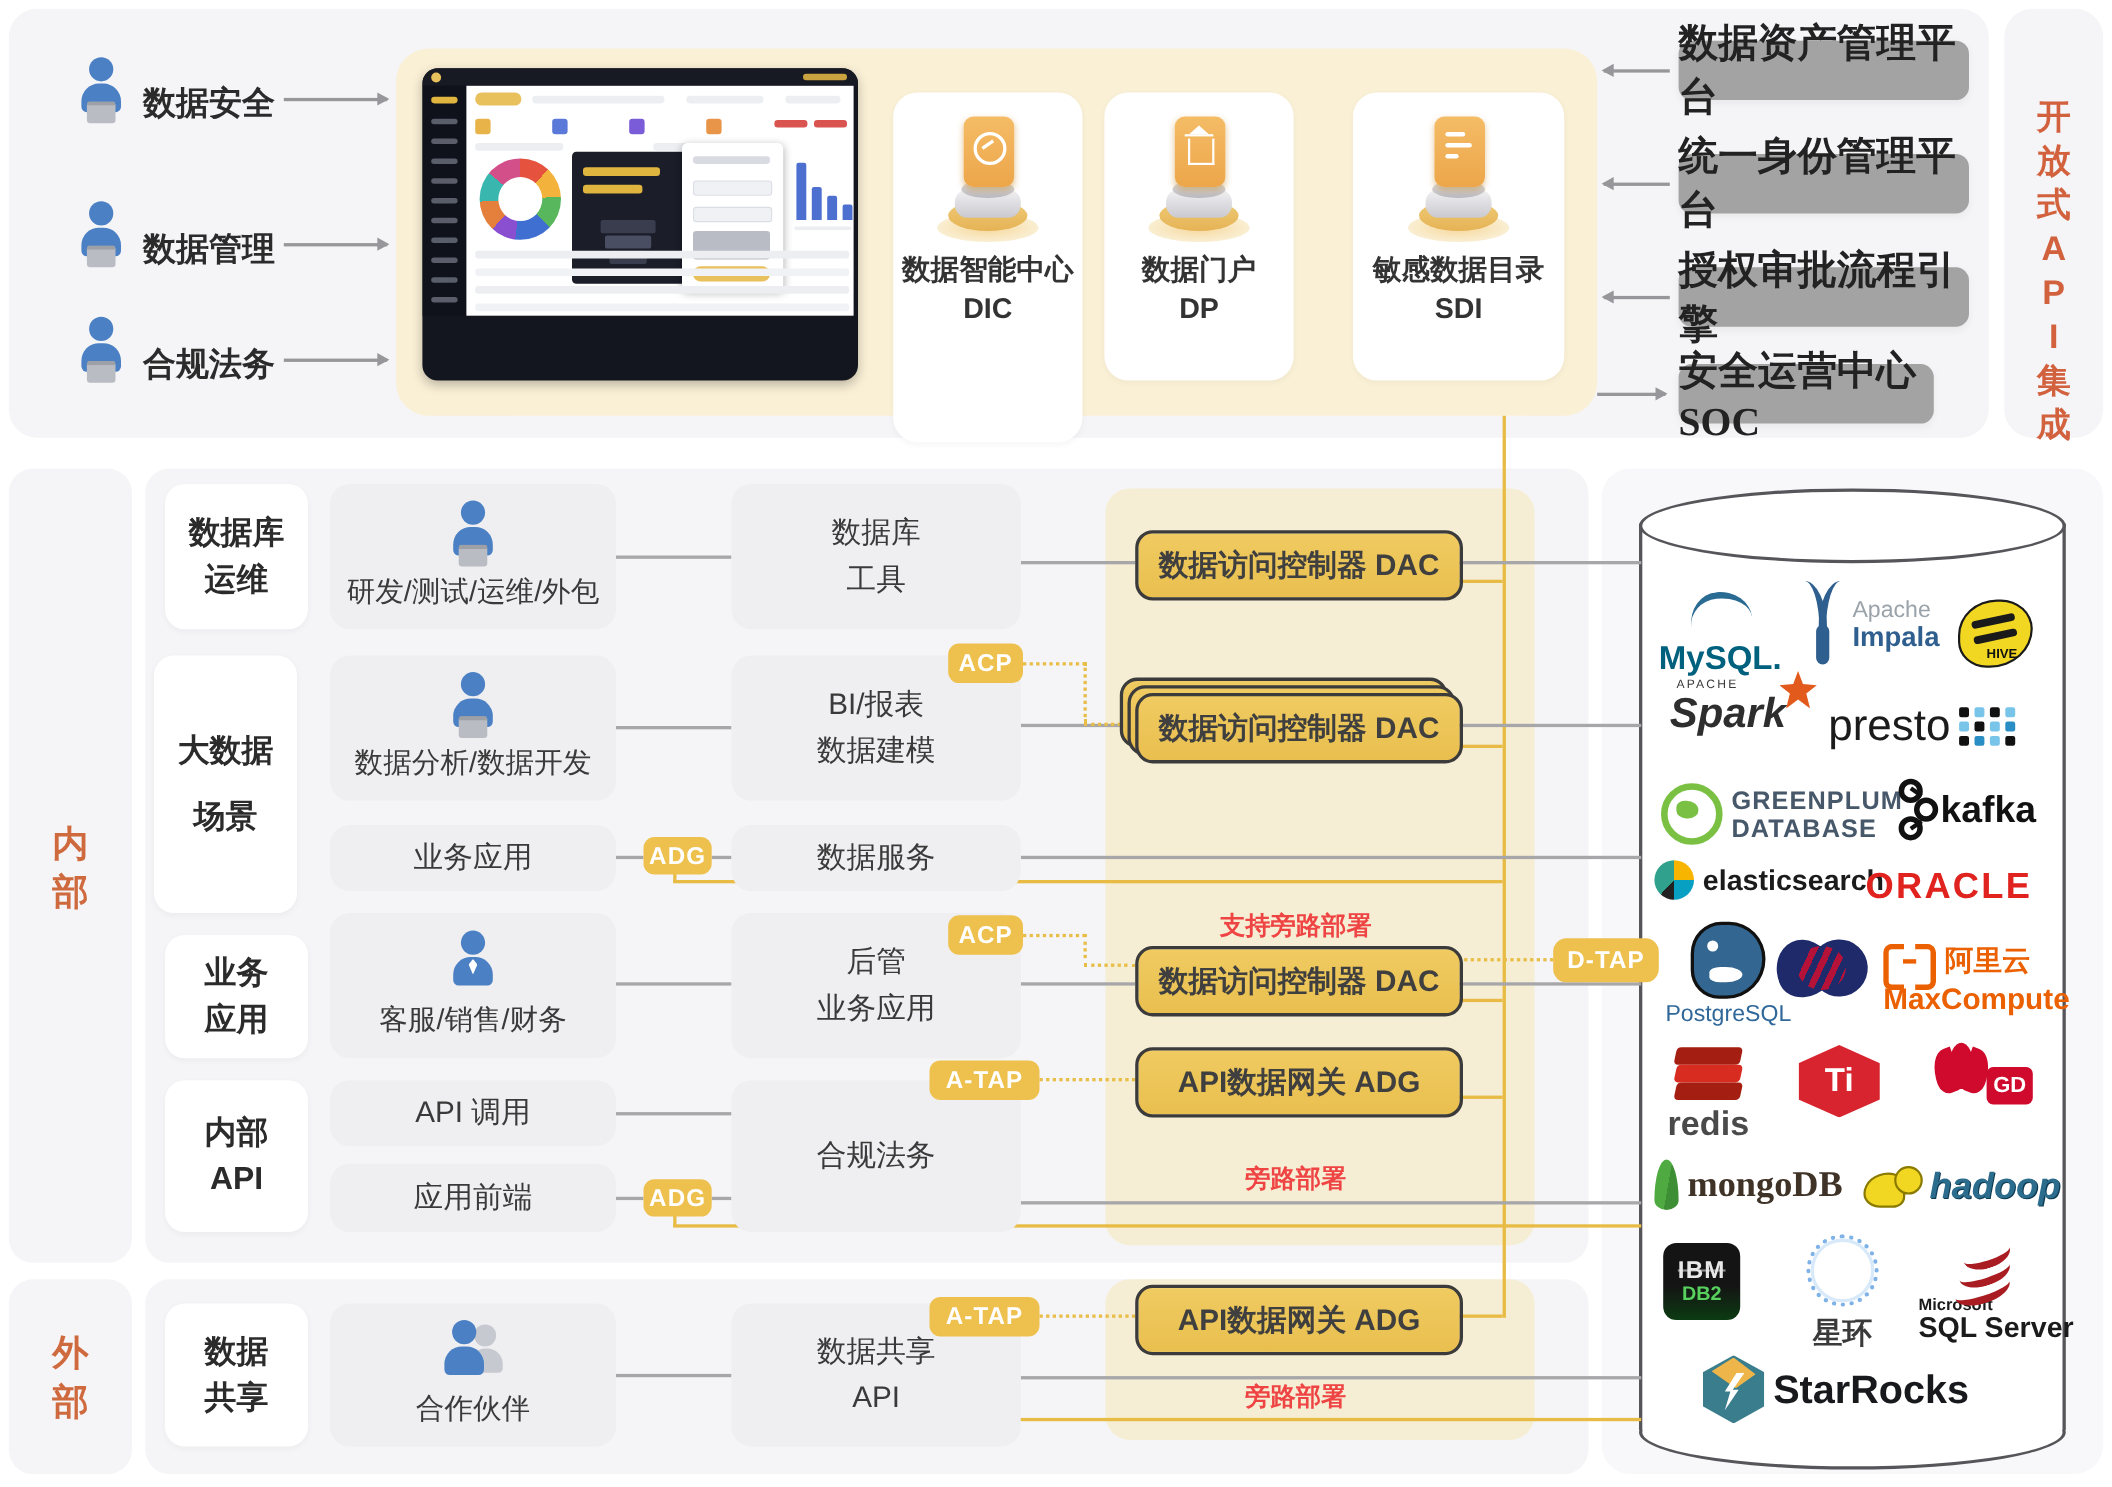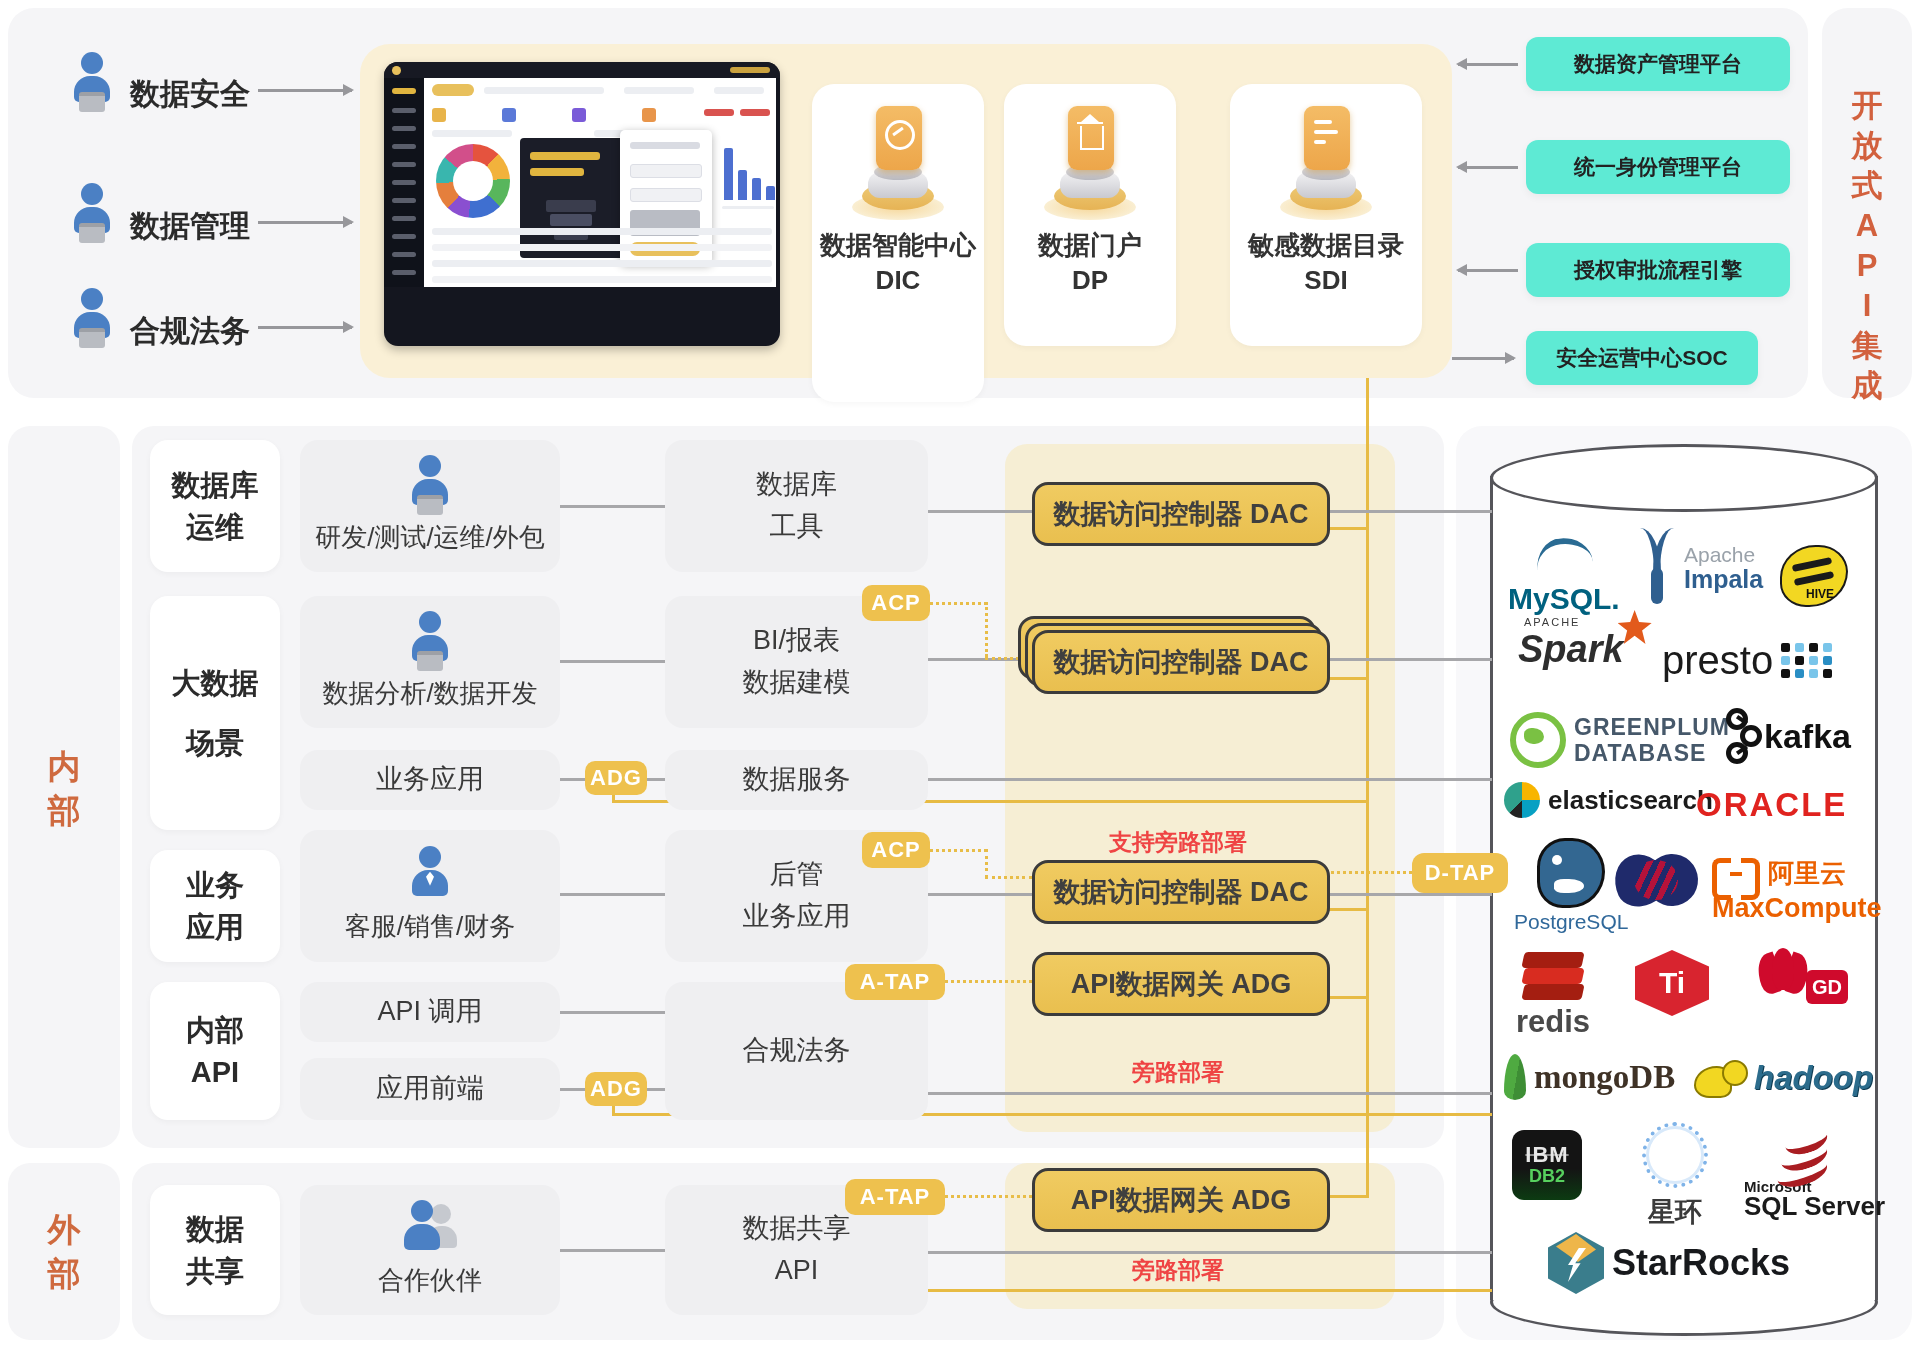--- a/index.html
+++ b/index.html
@@ -18,23 +18,23 @@
   .wlabel{position:absolute;background:#ffffff;border-radius:18px;display:flex;
         flex-direction:column;align-items:center;justify-content:center;
         font-size:29px;font-weight:700;color:#2b2b2b;line-height:1.45;text-align:center;
         box-shadow:0 2px 6px rgba(0,0,0,0.04);}
   .ybox{position:absolute;background:linear-gradient(#f0cb61,#e9bf4f);
         border:3px solid #3b3b3b;border-radius:16px;display:flex;align-items:center;
         justify-content:center;font-size:27px;font-weight:600;color:#3f3f3f;}
   .badge{position:absolute;background:#eec14e;border-radius:10px;display:flex;
         align-items:center;justify-content:center;color:#ffffff;font-weight:700;
         font-size:22px;letter-spacing:1px;}
-  .wcard{position:absolute;background:#5eead4;border-radius:12px;display:flex;align-items:center;
-        justify-content:center;font-size:21px;font-weight:600;color:#222;
-        box-shadow:0 3px 8px rgba(0,0,0,0.05);}
+  .wcard{position:absolute;background:#a3a3a3;border-radius:12px;display:flex;align-items:center;
+        justify-content:center;font-size:36px;font-weight:600;color:#222;
+        box-shadow:0 3px 8px rgba(0,0,0,0.05);font-family:Liberation Serif, serif;}
   .modcard{position:absolute;background:#ffffff;border-radius:22px;display:flex;
         flex-direction:column;align-items:center;box-shadow:0 2px 6px rgba(0,0,0,0.04);}
   .modname{font-size:26px;font-weight:600;color:#333;line-height:1.35;text-align:center;}
   .note{position:absolute;font-size:23px;color:#ef4444;font-weight:600;transform:translate(-50%,-50%);white-space:nowrap;}
   
   .hline{position:absolute;height:3px;background:#a7a7aa;}
   .yhline{position:absolute;height:3px;background:#e7bb44;}
   .yvline{position:absolute;width:3px;background:#e7bb44;}
   .dash-h{position:absolute;border-top:3px dotted #e8bd48;}
   .dash-v{position:absolute;border-left:3px dotted #e8bd48;}
@@ -302,21 +302,21 @@
   </div>
 <div class="vtext v-sec" style="left:35px;top:1208px;width:58px;">
     <span class="vc">外</span>
     <span class="vc">部</span>
   </div>
 
 <div class="wlabel" style="left:150px;top:440px;width:130px;height:132px;">
   <span>数据库</span>
     <span>运维</span>
 </div>
-<div class="wlabel" style="left:150px;top:596px;width:130px;height:234px;gap:18px;">
+<div class="wlabel" style="left:140px;top:596px;width:130px;height:234px;gap:18px;">
   <span>大数据</span>
     <span>场景</span>
 </div>
 <div class="wlabel" style="left:150px;top:850px;width:130px;height:112px;">
   <span>业务</span>
     <span>应用</span>
 </div>
 <div class="wlabel" style="left:150px;top:982px;width:130px;height:138px;">
   <span>内部</span>
     <span>API</span>

